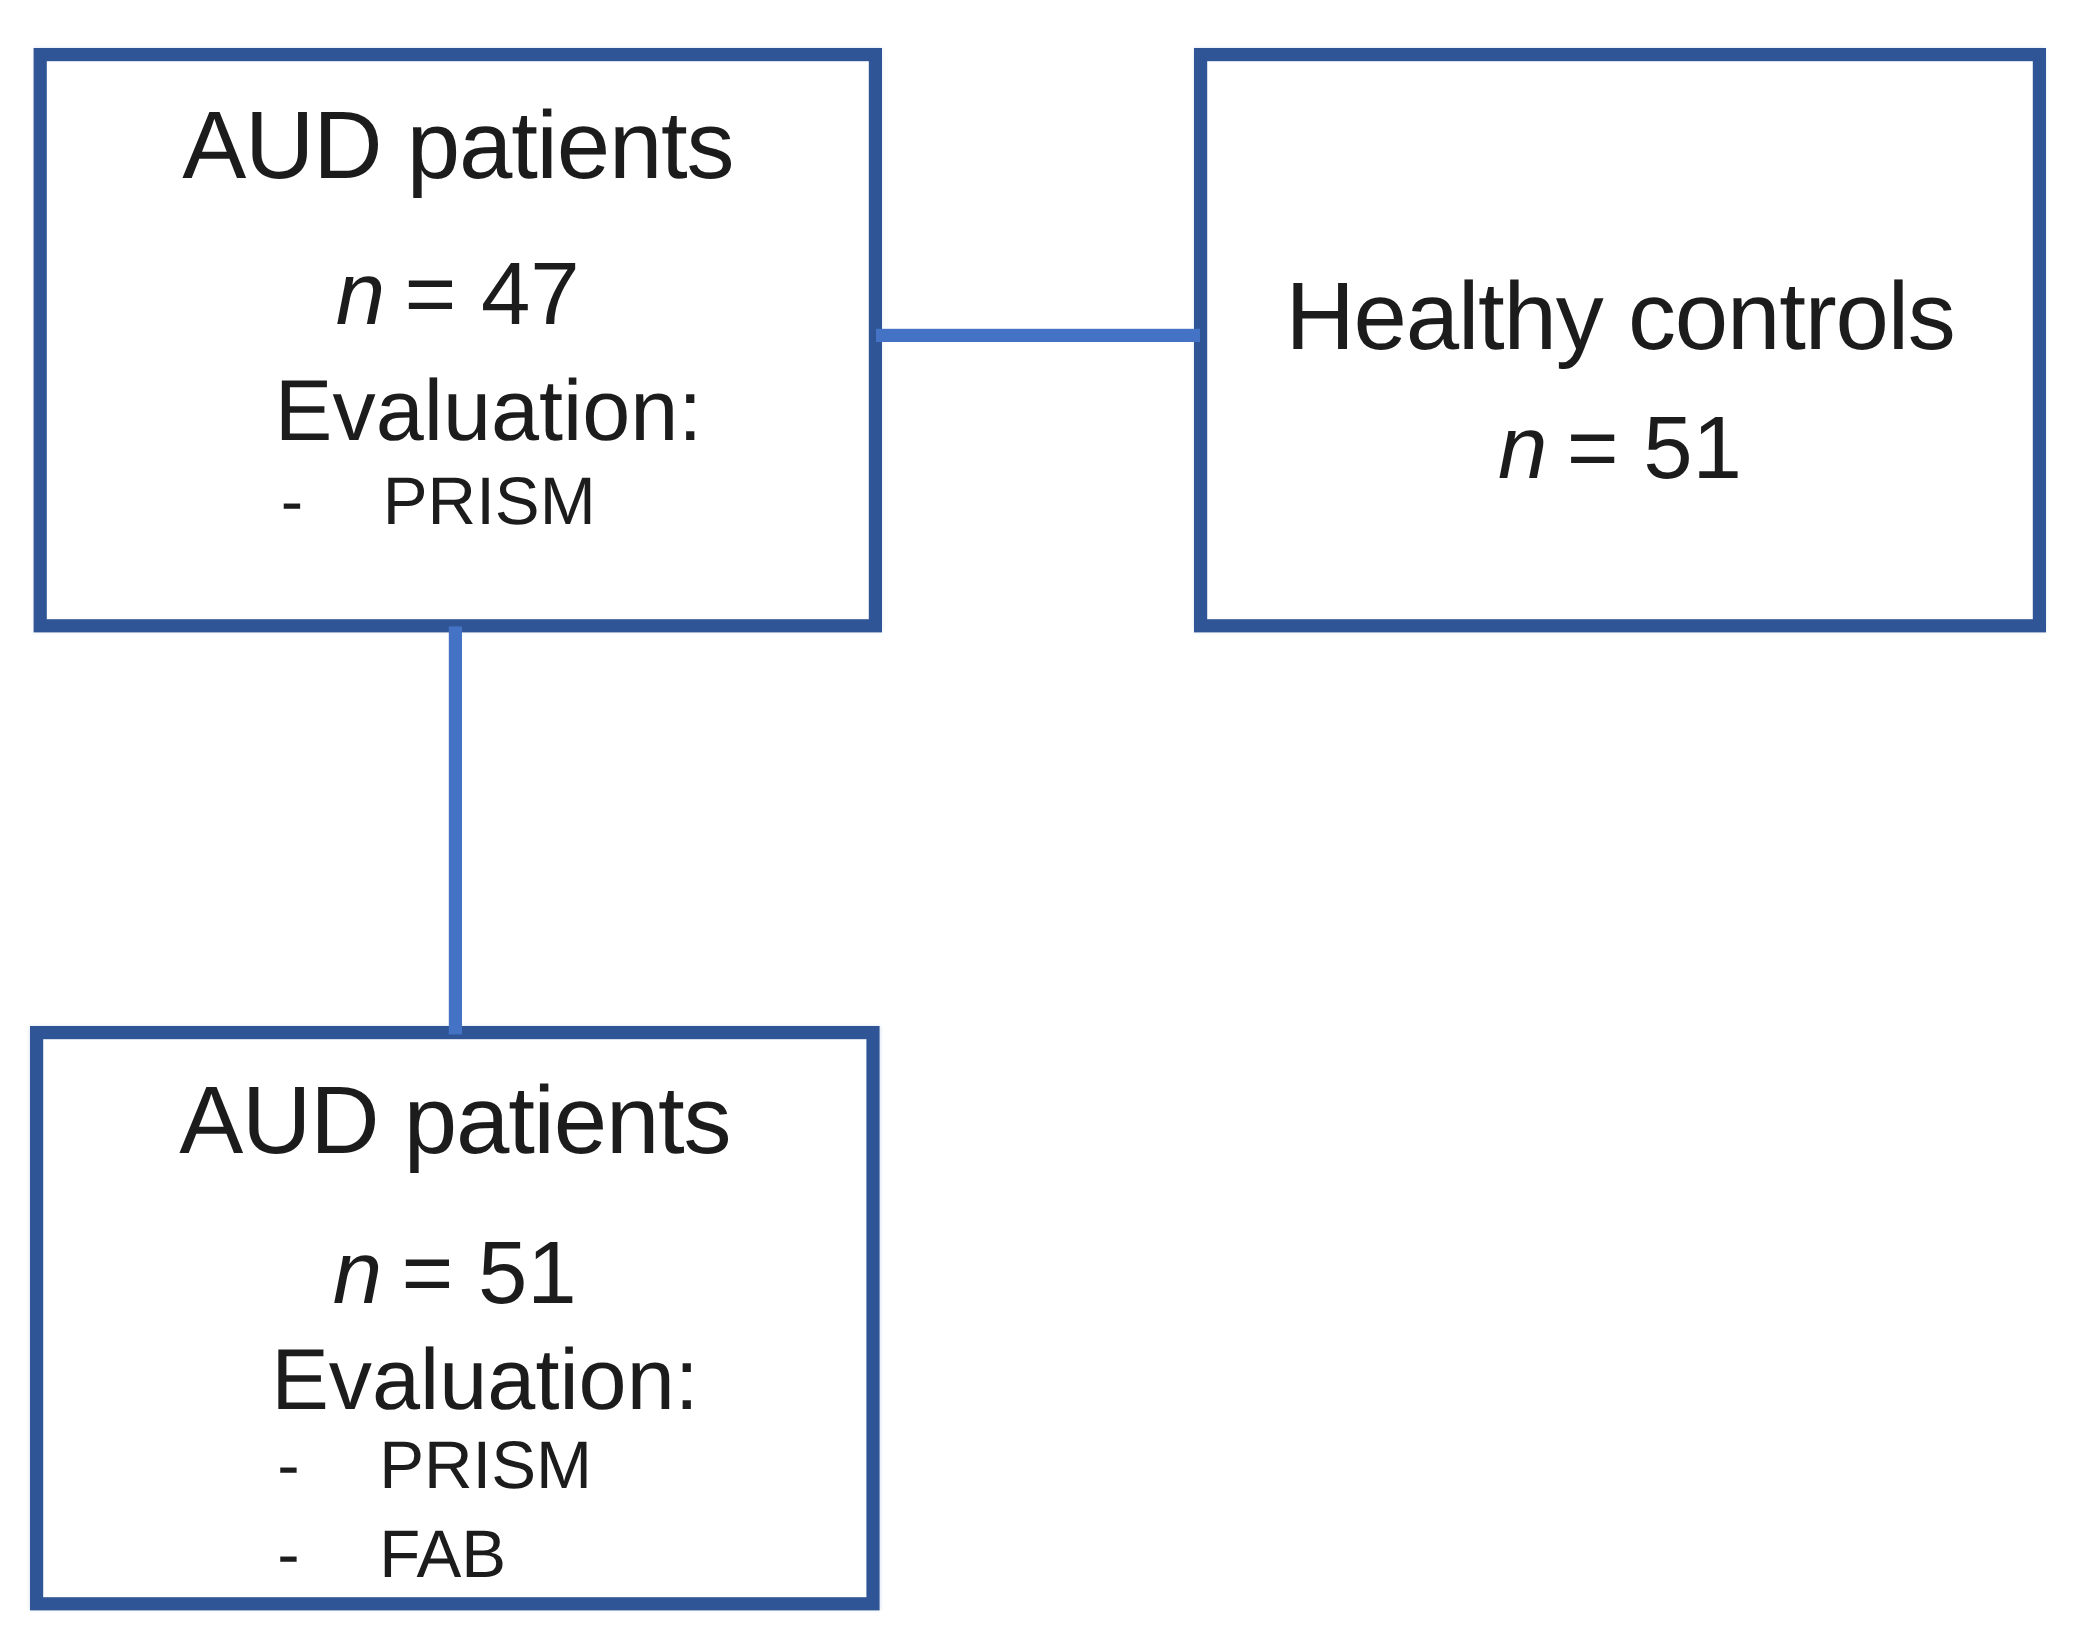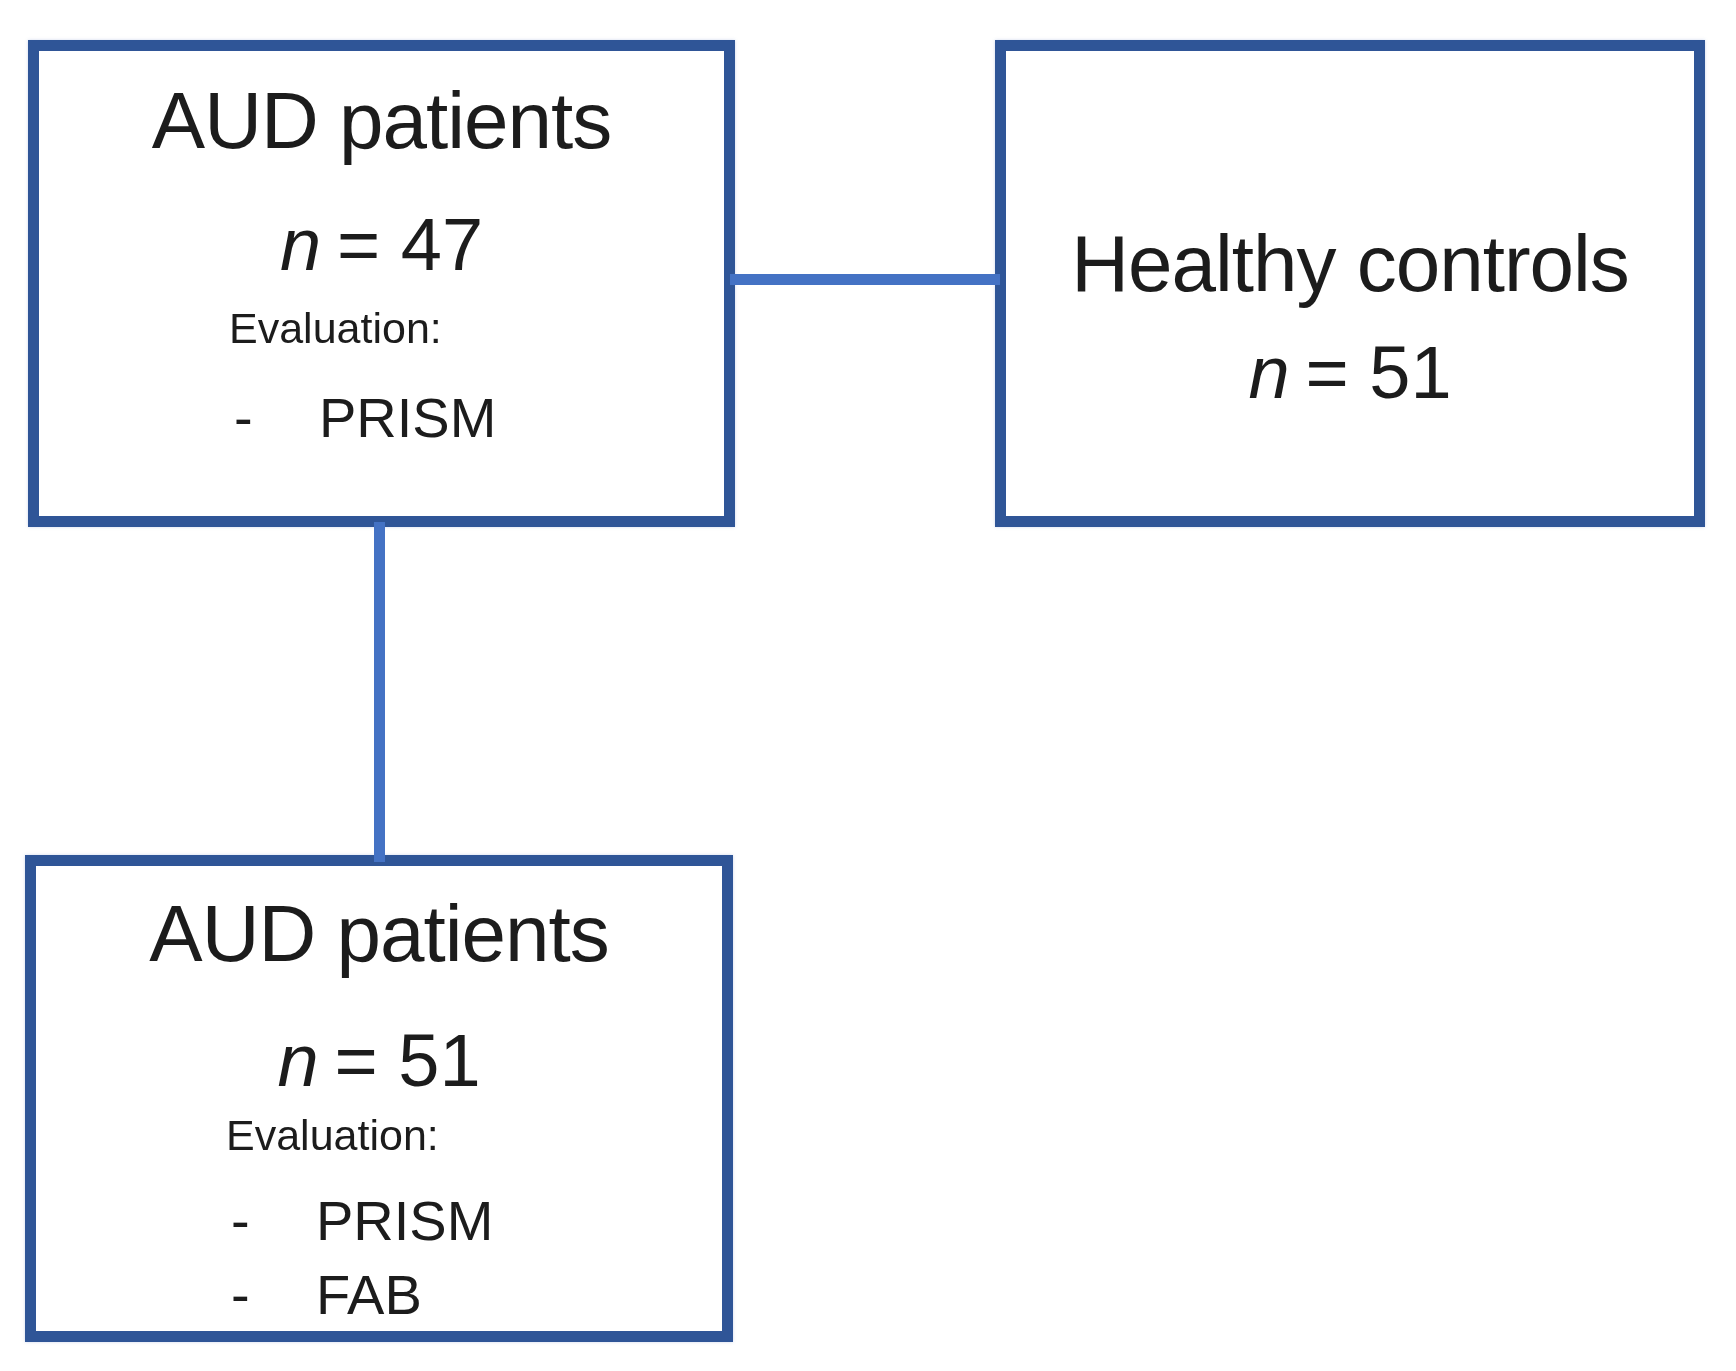--- a/index.html
+++ b/index.html
@@ -31,21 +31,21 @@
   .line{
     position:absolute;left:0;right:0;
     line-height:1;
     white-space:nowrap;
   }
   .centered{text-align:center;}
   .title-line{font-size:80px;letter-spacing:-1px;}
   .n-line{font-size:74px;}
   .n-var{font-style:italic;}
   .n-rest{margin-left:16px;}
-  .eval-line{font-size:43px;}
+  .eval-line{font-size:72px;}
   .bullet-line{font-size:56px;display:flex;}
   .dash{display:inline-block;width:85px;}
   
   .box-aud-baseline .title-line{top:30px;}
   .box-aud-baseline .n-line{top:157px;}
   .box-aud-baseline .eval-line{top:256px;left:190px;right:auto;}
   .box-aud-baseline .bullet-prism{top:339px;left:195px;right:auto;}
   .box-healthy .title-line{top:173px;}
   .box-healthy .n-line{top:285px;}
   .box-aud-followup .title-line{top:28px;}

